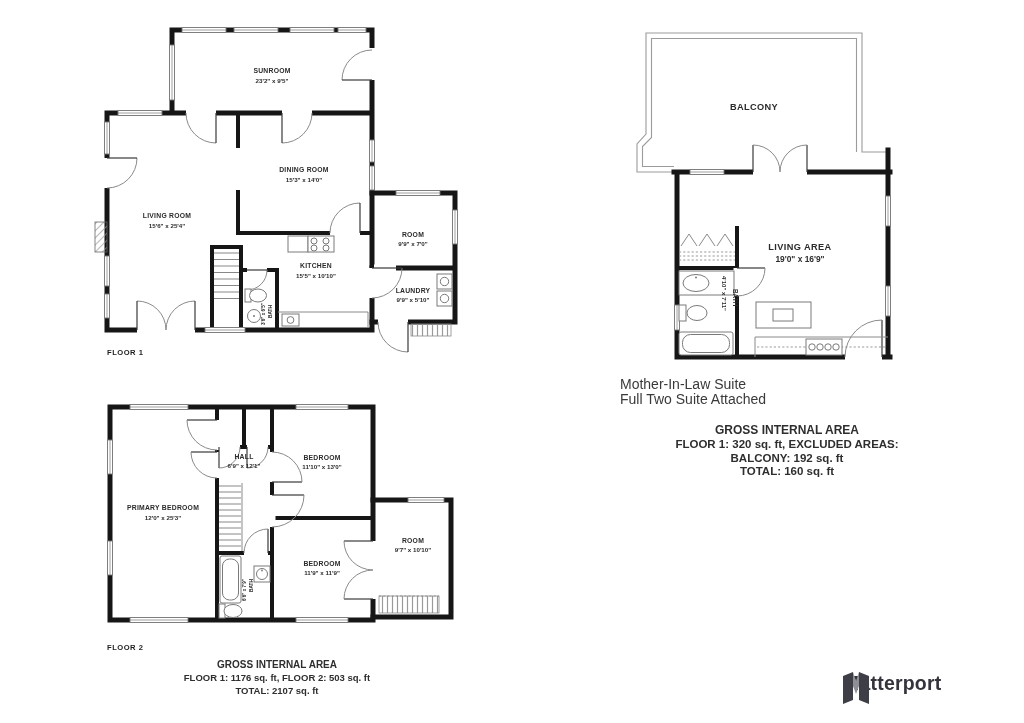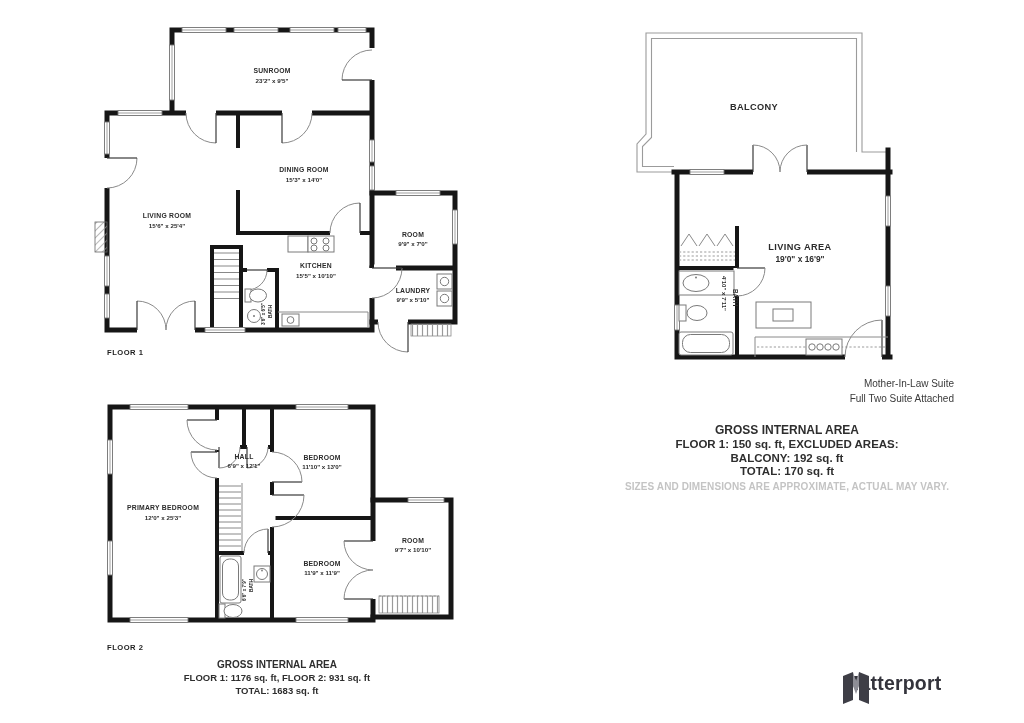--- a/index.html
+++ b/index.html
@@ -28,22 +28,22 @@
             fill:#2b2b2b;text-anchor:middle;}
   .roomname-lg{font-family:"Liberation Sans",sans-serif;font-size:9.2px;font-weight:600;
             fill:#2b2b2b;letter-spacing:.4px;text-anchor:middle;}
   .roomdims-lg{font-family:"Liberation Sans",sans-serif;font-size:8.4px;font-weight:600;
             fill:#2b2b2b;text-anchor:middle;}
   .vtext{font-family:"Liberation Sans",sans-serif;font-weight:600;fill:#2b2b2b;}
   .floorlabel{font-family:"Liberation Sans",sans-serif;font-size:7.6px;font-weight:700;
             fill:#1f1f1f;letter-spacing:.5px;}
 
   
-  .suite-caption{position:absolute;left:620px;top:377px;width:334px;text-align:right;
-                 color:#3a3a3a;font-size:10px;line-height:14.5px;}
+  .suite-caption{position:absolute;left:620px;top:377px;width:334px;text-align:left;
+                 color:#3a3a3a;font-size:14px;line-height:14.5px;}
   .suite-area{position:absolute;left:620px;top:424px;width:334px;text-align:center;
               color:#2e2e2e;font-weight:bold;font-size:11.5px;line-height:13.8px;}
   .suite-area .heading{font-size:12px;}
   .disclaimer{margin-top:1px;font-size:10px;color:#c4c4c4;letter-spacing:.1px;font-weight:bold;}
   .house-area{position:absolute;left:132px;top:658px;width:290px;text-align:center;
               color:#2e2e2e;font-weight:bold;font-size:9.5px;line-height:13px;}
   .house-area .heading{font-size:10px;}
 
   
   .logo{position:absolute;left:843px;top:672px;display:flex;align-items:center;gap:11px;}
@@ -365,30 +365,29 @@
   </g>
 </svg>
 
 <div class="suite-caption">
   <div>Mother-In-Law Suite</div>
   <div>Full Two Suite Attached</div>
 </div>
 
 <div class="suite-area">
   <div class="heading">GROSS INTERNAL AREA</div>
-  <div>FLOOR 1: 150 sq. ft, EXCLUDED AREAS:</div>
+  <div>FLOOR 1: 320 sq. ft, EXCLUDED AREAS:</div>
   <div>BALCONY: 192 sq. ft</div>
-  <div>TOTAL: 170 sq. ft</div>
-  <div class="disclaimer">SIZES AND DIMENSIONS ARE APPROXIMATE, ACTUAL MAY VARY.</div>
+  <div>TOTAL: 160 sq. ft</div>
 </div>
 
 <div class="house-area">
   <div class="heading">GROSS INTERNAL AREA</div>
-  <div>FLOOR 1: 1176 sq. ft, FLOOR 2: 931 sq. ft</div>
-  <div>TOTAL: 1683 sq. ft</div>
+  <div>FLOOR 1: 1176 sq. ft, FLOOR 2: 503 sq. ft</div>
+  <div>TOTAL: 2107 sq. ft</div>
 </div>
 
 <div class="logo">
   <svg width="26" height="32" viewBox="0 0 26 32">
     <polygon points="0,4 10,0 10,28 0,32" fill="#3e3e46"></polygon>
     <polygon points="16,0 26,4 26,32 16,28" fill="#3e3e46"></polygon>
     <polygon points="10,0 13,9 16,0 16,14 13,22 10,14" fill="#8f8f97"></polygon>
   </svg>
   <span class="logo-text">Matterport</span>
 </div>

